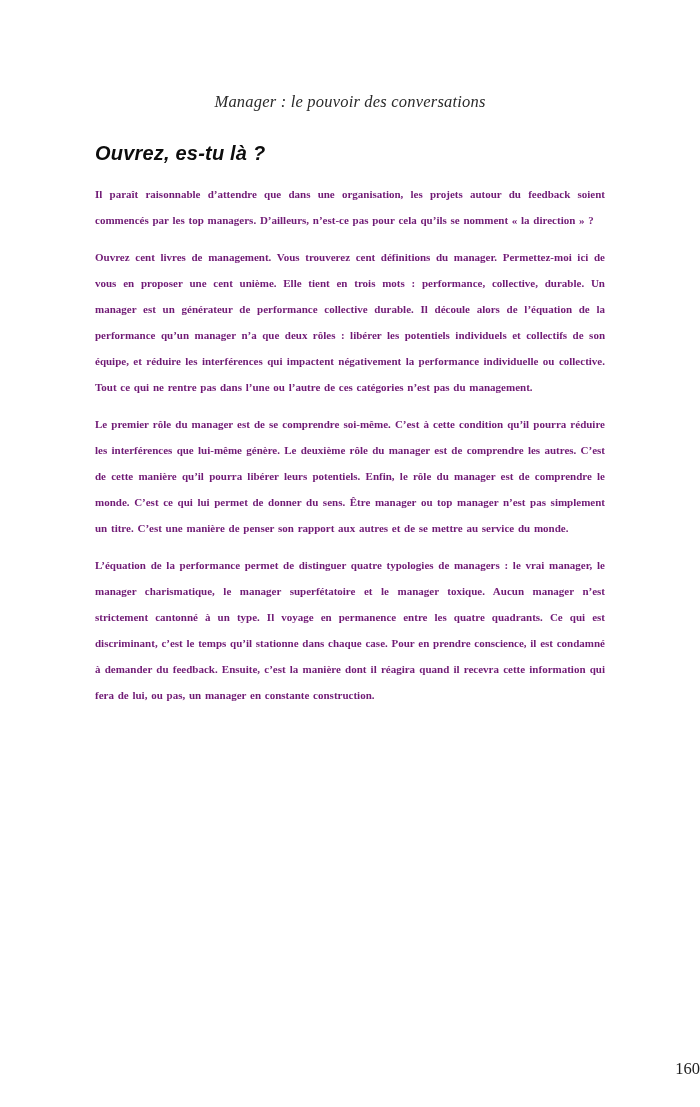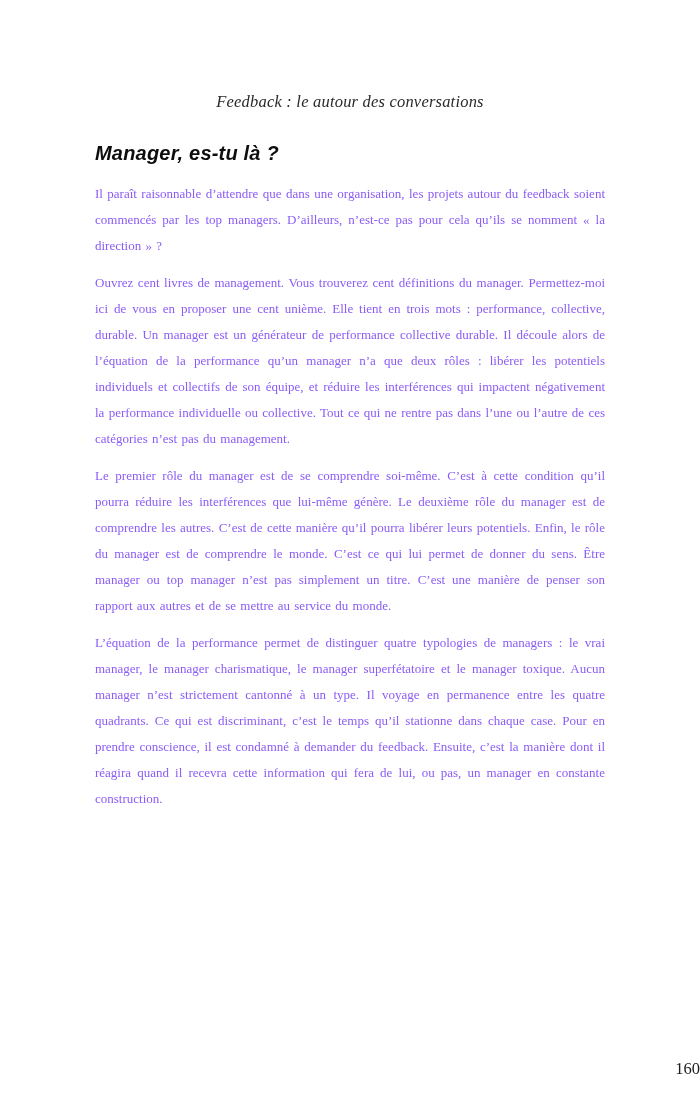--- a/index.html
+++ b/index.html
@@ -36,45 +36,46 @@
     font-family: "Liberation Sans", sans-serif;
     font-style: italic;
     font-weight: bold;
     font-size: 20px;
     letter-spacing: 0.2px;
     color: #0d0d0d;
     margin: 0 0 16px 0;
   }
   .body-para {
     text-align: justify;
-    font-size: 13px;
+    font-size: 11px;
     line-height: 26px;
     margin: 0 0 11px 0;
-    color: #8b5cf6;
+    color: #701a75;
     word-spacing: 1px;
     hyphens: auto;
+    font-weight: bold;
     -webkit-hyphens: auto;
   }
   .page-number {
     position: absolute;
     bottom: 28px;
     left: 0;
     width: 700px;
     text-align: right;
     font-size: 16.5px;
     color: #1d1d1d;
   }
 </style>
 </head>
 <body>
 
 <div class="page">
-  <div class="running-title">Feedback : le autour des conversations</div>
+  <div class="running-title">Manager : le pouvoir des conversations</div>
 
-  <h1 class="heading">Manager, es-tu là ?</h1>
+  <h1 class="heading">Ouvrez, es-tu là ?</h1>
 
   <p class="body-para">Il paraît raisonnable d’attendre que dans une organisation, les projets autour du feedback soient commencés par les top managers. D’ailleurs, n’est-ce pas pour cela qu’ils se nomment « la direction » ?</p>
 
   <p class="body-para">Ouvrez cent livres de management. Vous trouverez cent définitions du manager. Permettez-moi ici de vous en proposer une cent unième. Elle tient en trois mots : performance, collective, durable. Un manager est un générateur de performance collective durable. Il découle alors de l’équation de la performance qu’un manager n’a que deux rôles : libérer les potentiels individuels et collectifs de son équipe, et réduire les interférences qui impactent négativement la performance individuelle ou collective. Tout ce qui ne rentre pas dans l’une ou l’autre de ces catégories n’est pas du management.</p>
 
   <p class="body-para">Le premier rôle du manager est de se comprendre soi-même. C’est à cette condition qu’il pourra réduire les interférences que lui-même génère. Le deuxième rôle du manager est de comprendre les autres. C’est de cette manière qu’il pourra libérer leurs potentiels. Enfin, le rôle du manager est de comprendre le monde. C’est ce qui lui permet de donner du sens. Être manager ou top manager n’est pas simplement un titre. C’est une manière de penser son rapport aux autres et de se mettre au service du monde.</p>
 
   <p class="body-para">L’équation de la performance permet de distinguer quatre typologies de managers : le vrai manager, le manager charismatique, le manager superfétatoire et le manager toxique. Aucun manager n’est strictement cantonné à un type. Il voyage en permanence entre les quatre quadrants. Ce qui est discriminant, c’est le temps qu’il stationne dans chaque case. Pour en prendre conscience, il est condamné à demander du feedback. Ensuite, c’est la manière dont il réagira quand il recevra cette information qui fera de lui, ou pas, un manager en constante construction.</p>
 
   <div class="page-number">160</div>

